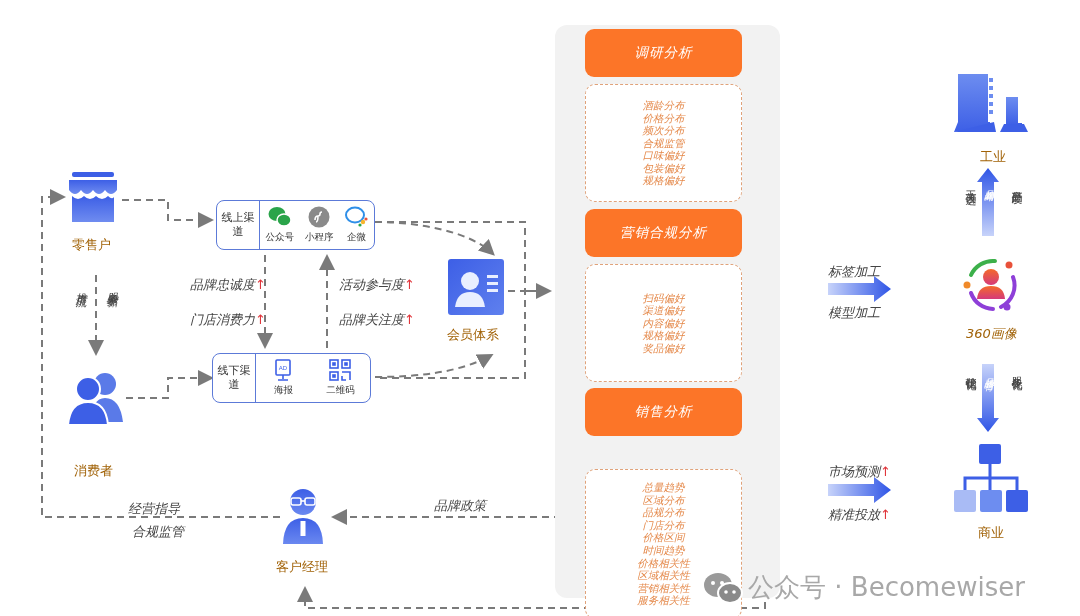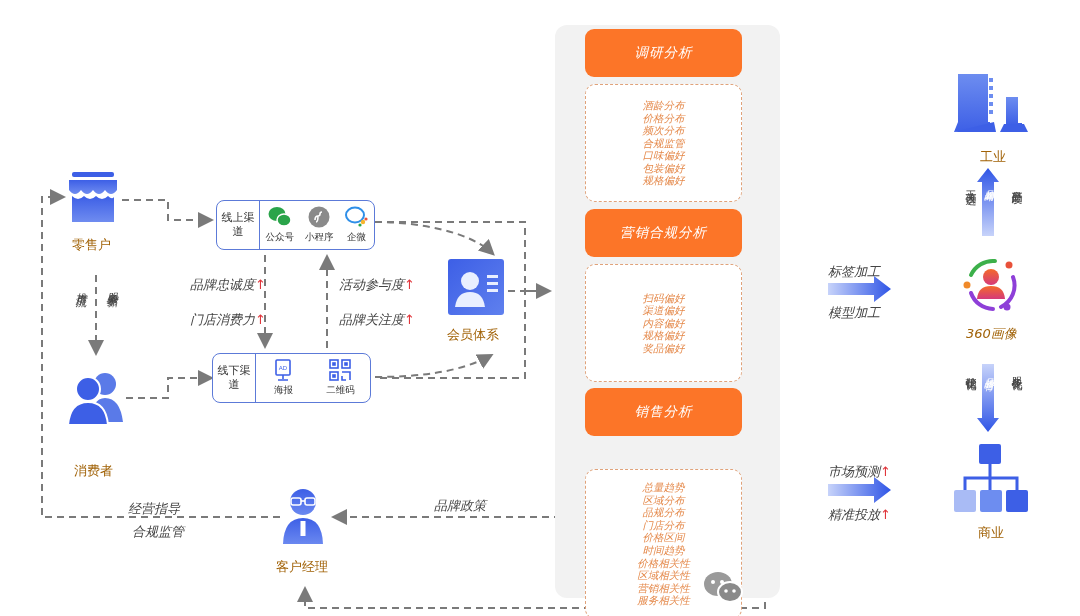--- a/index.html
+++ b/index.html
@@ -338,13 +338,14 @@
 
 <div class="watermark">
   <svg width="42" height="34" viewBox="0 0 42 34" style="margin-right:4px;">
     <ellipse cx="16" cy="14" rx="14" ry="12" fill="#9a9a9a"></ellipse>
     <ellipse cx="28" cy="22" rx="12" ry="10" fill="#8a8a8a" stroke="#fff" stroke-width="2"></ellipse>
     <circle cx="11" cy="12" r="2" fill="#fff"></circle>
       <circle cx="20" cy="12" r="2" fill="#fff"></circle>
     <circle cx="24" cy="21" r="1.8" fill="#fff"></circle>
       <circle cx="32" cy="21" r="1.8" fill="#fff"></circle>
   </svg>
+  <span>公众号 · Becomewiser</span>
 </div>
 
 </body></html>

